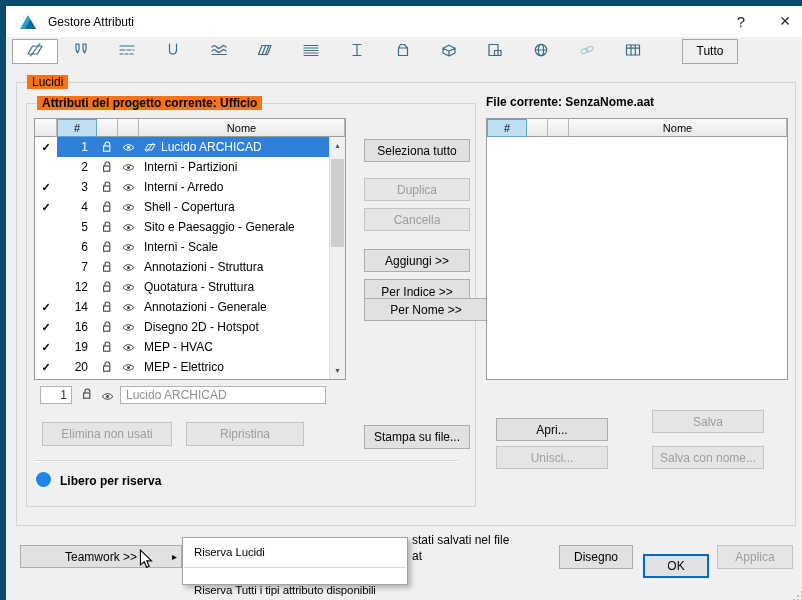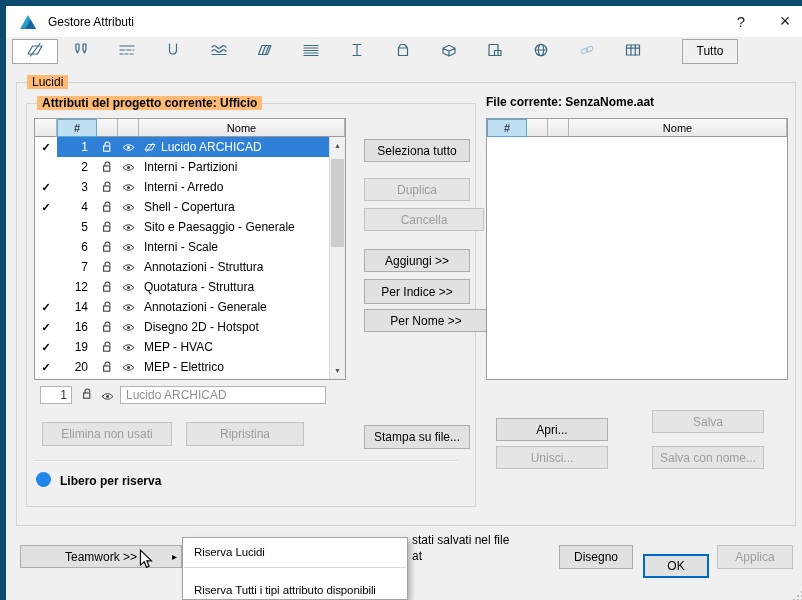--- a/index.html
+++ b/index.html
@@ -18,21 +18,21 @@
   .tabbar{position:absolute;left:0;top:31px;width:100%;height:28px;display:flex;align-items:center;padding-left:6px;box-sizing:border-box;}
   .tabs-icons{display:flex;}
   .tab{width:46px;height:25px;display:flex;align-items:center;justify-content:center;color:#3c6b84;box-sizing:border-box;}
   .tab.active{background:#fff;border:1px solid #a6a6a6;}
   .tab.dim{color:#a9c6d6;}
   .tab-tutto{margin-left:26px;width:56px;height:25px;border:1px solid #a6a6a6;box-sizing:border-box;
              display:flex;align-items:center;justify-content:center;background:#f0f0f0;}
 
   
   .gb{position:absolute;border:1px solid #d4d4d4;}
-  .gb-label{position:absolute;top:-8px;left:10px;background:#fdba74;padding:0 5px;white-space:nowrap;}
+  .gb-label{position:absolute;top:-8px;left:10px;background:#f97316;padding:0 5px;white-space:nowrap;}
   .bold{font-weight:bold;}
   .gb-outer{left:10px;top:76px;width:778px;height:442px;}
   .gb-left{left:20px;top:97px;width:448px;height:402px;}
   .panel-title{position:absolute;font-weight:bold;white-space:nowrap;}
 
   
   .table{position:absolute;background:#fff;border:1px solid #9a9a9a;box-sizing:border-box;}
   .t-left{left:28px;top:112px;width:312px;height:262px;}
   .t-right{left:480px;top:112px;width:302px;height:262px;}
   .thead{display:grid;height:18px;}
@@ -70,21 +70,21 @@
        display:flex;align-items:center;justify-content:center;white-space:nowrap;}
   .btn.disabled{color:#9d9d9d;background:#e5e5e5;border-color:#c3c3c3;}
   .btn.default{border:2px solid var(--okb,#0069c5);}
   .tw-arrow{position:absolute;right:4px;font-size:10px;}
 
   .sep{position:absolute;height:1px;background:#d9d9d9;border-bottom:1px solid #fff;}
   .dot{position:absolute;left:30px;top:466px;width:15px;height:15px;border-radius:50%;background:var(--reserve,#1f86e8);}
   .legend-label{position:absolute;left:54px;top:468px;font-weight:bold;}
 
   
-  .menu{position:absolute;left:176px;top:531px;width:226px;height:63px;background:#fff;border:1px solid #a2a2a2;
+  .menu{position:absolute;left:176px;top:531px;width:226px;height:48px;background:#fff;border:1px solid #a2a2a2;
         box-shadow:3px 3px 5px rgba(0,0,0,.25);z-index:30;box-sizing:border-box;}
   .mi{position:absolute;left:1px;right:1px;height:21px;display:flex;align-items:center;padding-left:10px;
       font-size:11.5px;letter-spacing:-0.1px;white-space:nowrap;}
   #mi1{top:3px;}
   .msep{position:absolute;left:1px;right:1px;top:29px;height:1px;background:#d8d8d8;}
   #mi2{top:41px;}
 
   .note{position:absolute;white-space:nowrap;}
   .cursor{position:absolute;left:133px;top:543px;z-index:60;}
   .grip{position:absolute;right:2px;bottom:2px;}
@@ -458,24 +458,24 @@
 
   <div class="btn disabled" style="left:36px;top:416px;width:130px;height:24px">Elimina non usati</div>
   <div class="btn disabled" style="left:180px;top:416px;width:118px;height:24px">Ripristina</div>
 
   <div class="sep" style="left:28px;top:454px;width:424px"></div>
   <span class="dot"></span>
   <span class="legend-label">Libero per riserva</span>
 
   <div class="btn" style="left:358px;top:133px;width:106px;height:23px">Seleziona tutto</div>
   <div class="btn disabled" style="left:358px;top:172px;width:106px;height:23px">Duplica</div>
-  <div class="btn disabled" style="left:358px;top:202px;width:120px;height:23px">Cancella</div>
+  <div class="btn disabled" style="left:358px;top:202px;width:106px;height:23px">Cancella</div>
   <div class="btn" style="left:358px;top:243px;width:106px;height:23px">Aggiungi &gt;&gt;</div>
   <div class="btn" style="left:358px;top:273px;width:106px;height:25px">Per Indice &gt;&gt;</div>
-  <div class="btn" style="left:358px;top:303px;width:124px;height:23px">Per Nome &gt;&gt;</div>
+  <div class="btn" style="left:358px;top:292px;width:124px;height:23px">Per Nome &gt;&gt;</div>
   <div class="btn" style="left:358px;top:419px;width:106px;height:24px">Stampa su file...</div>
 
   <div class="panel-title" style="left:480px;top:89px">File corrente: SenzaNome.aat</div>
   <div class="table t-right">
     <div class="thead">
       <span class="h hl">#</span>
       <span class="h"></span>
       <span class="h"></span>
       <span class="h">Nome</span>
     </div>

